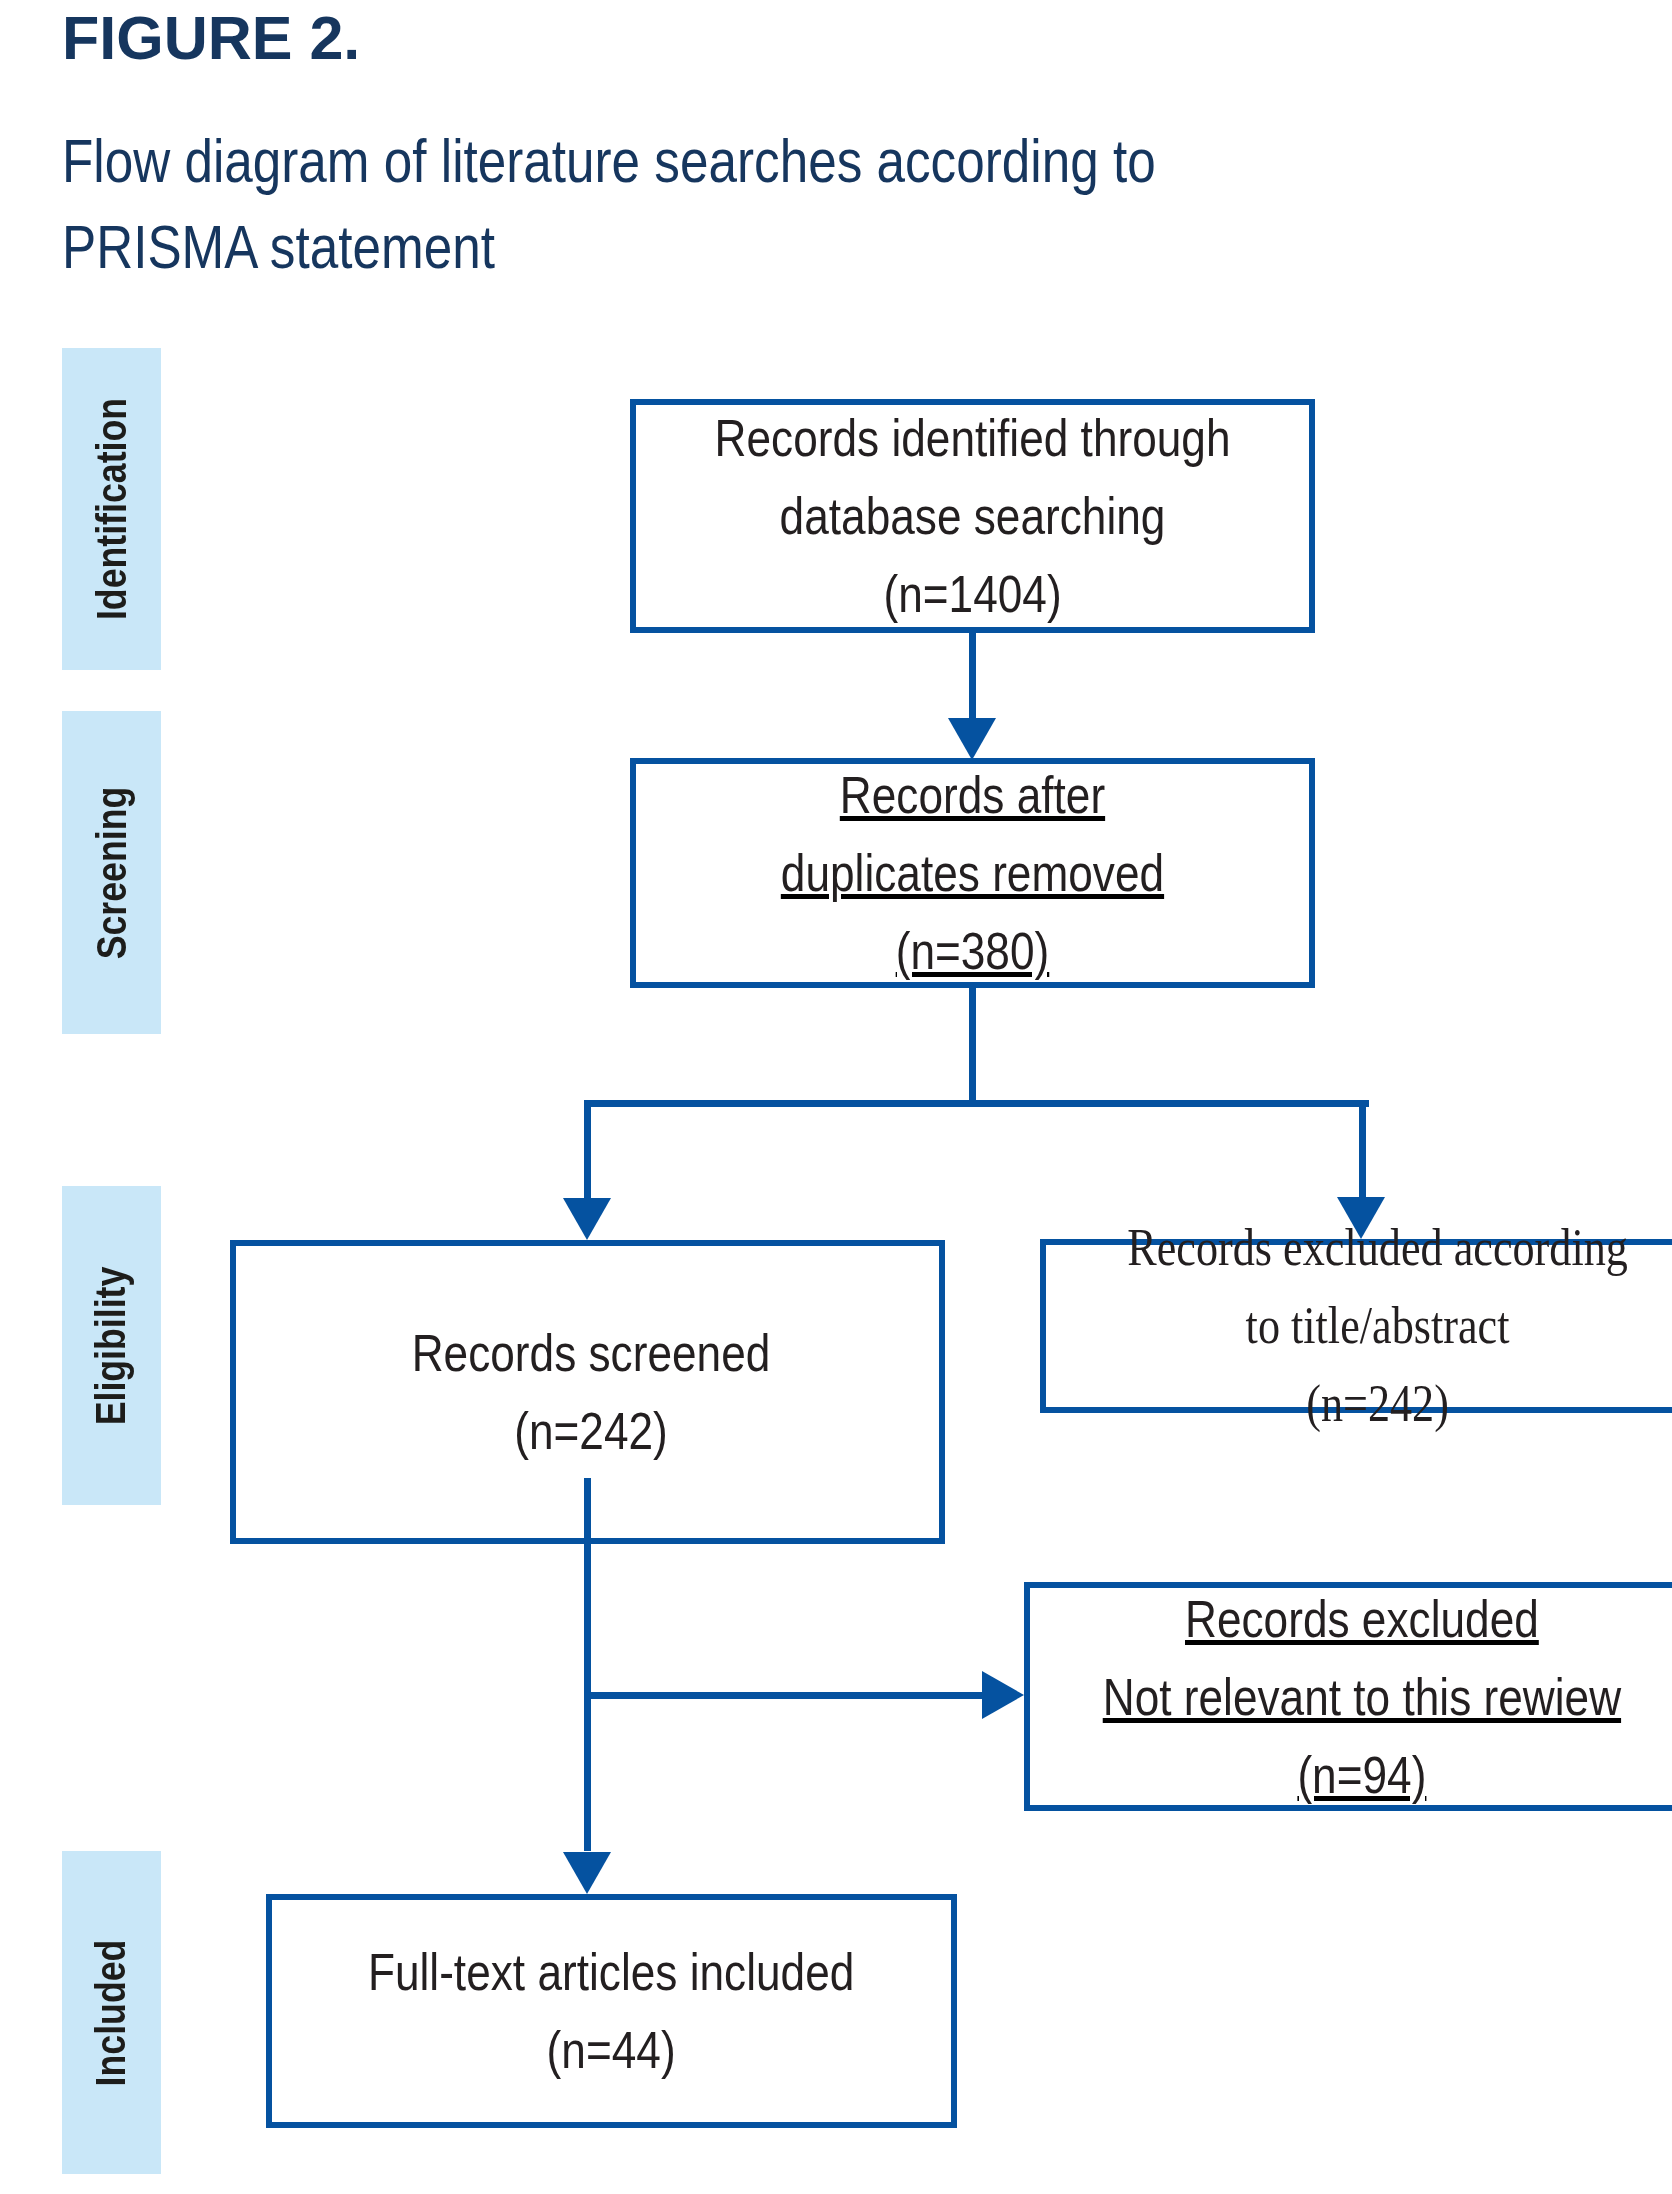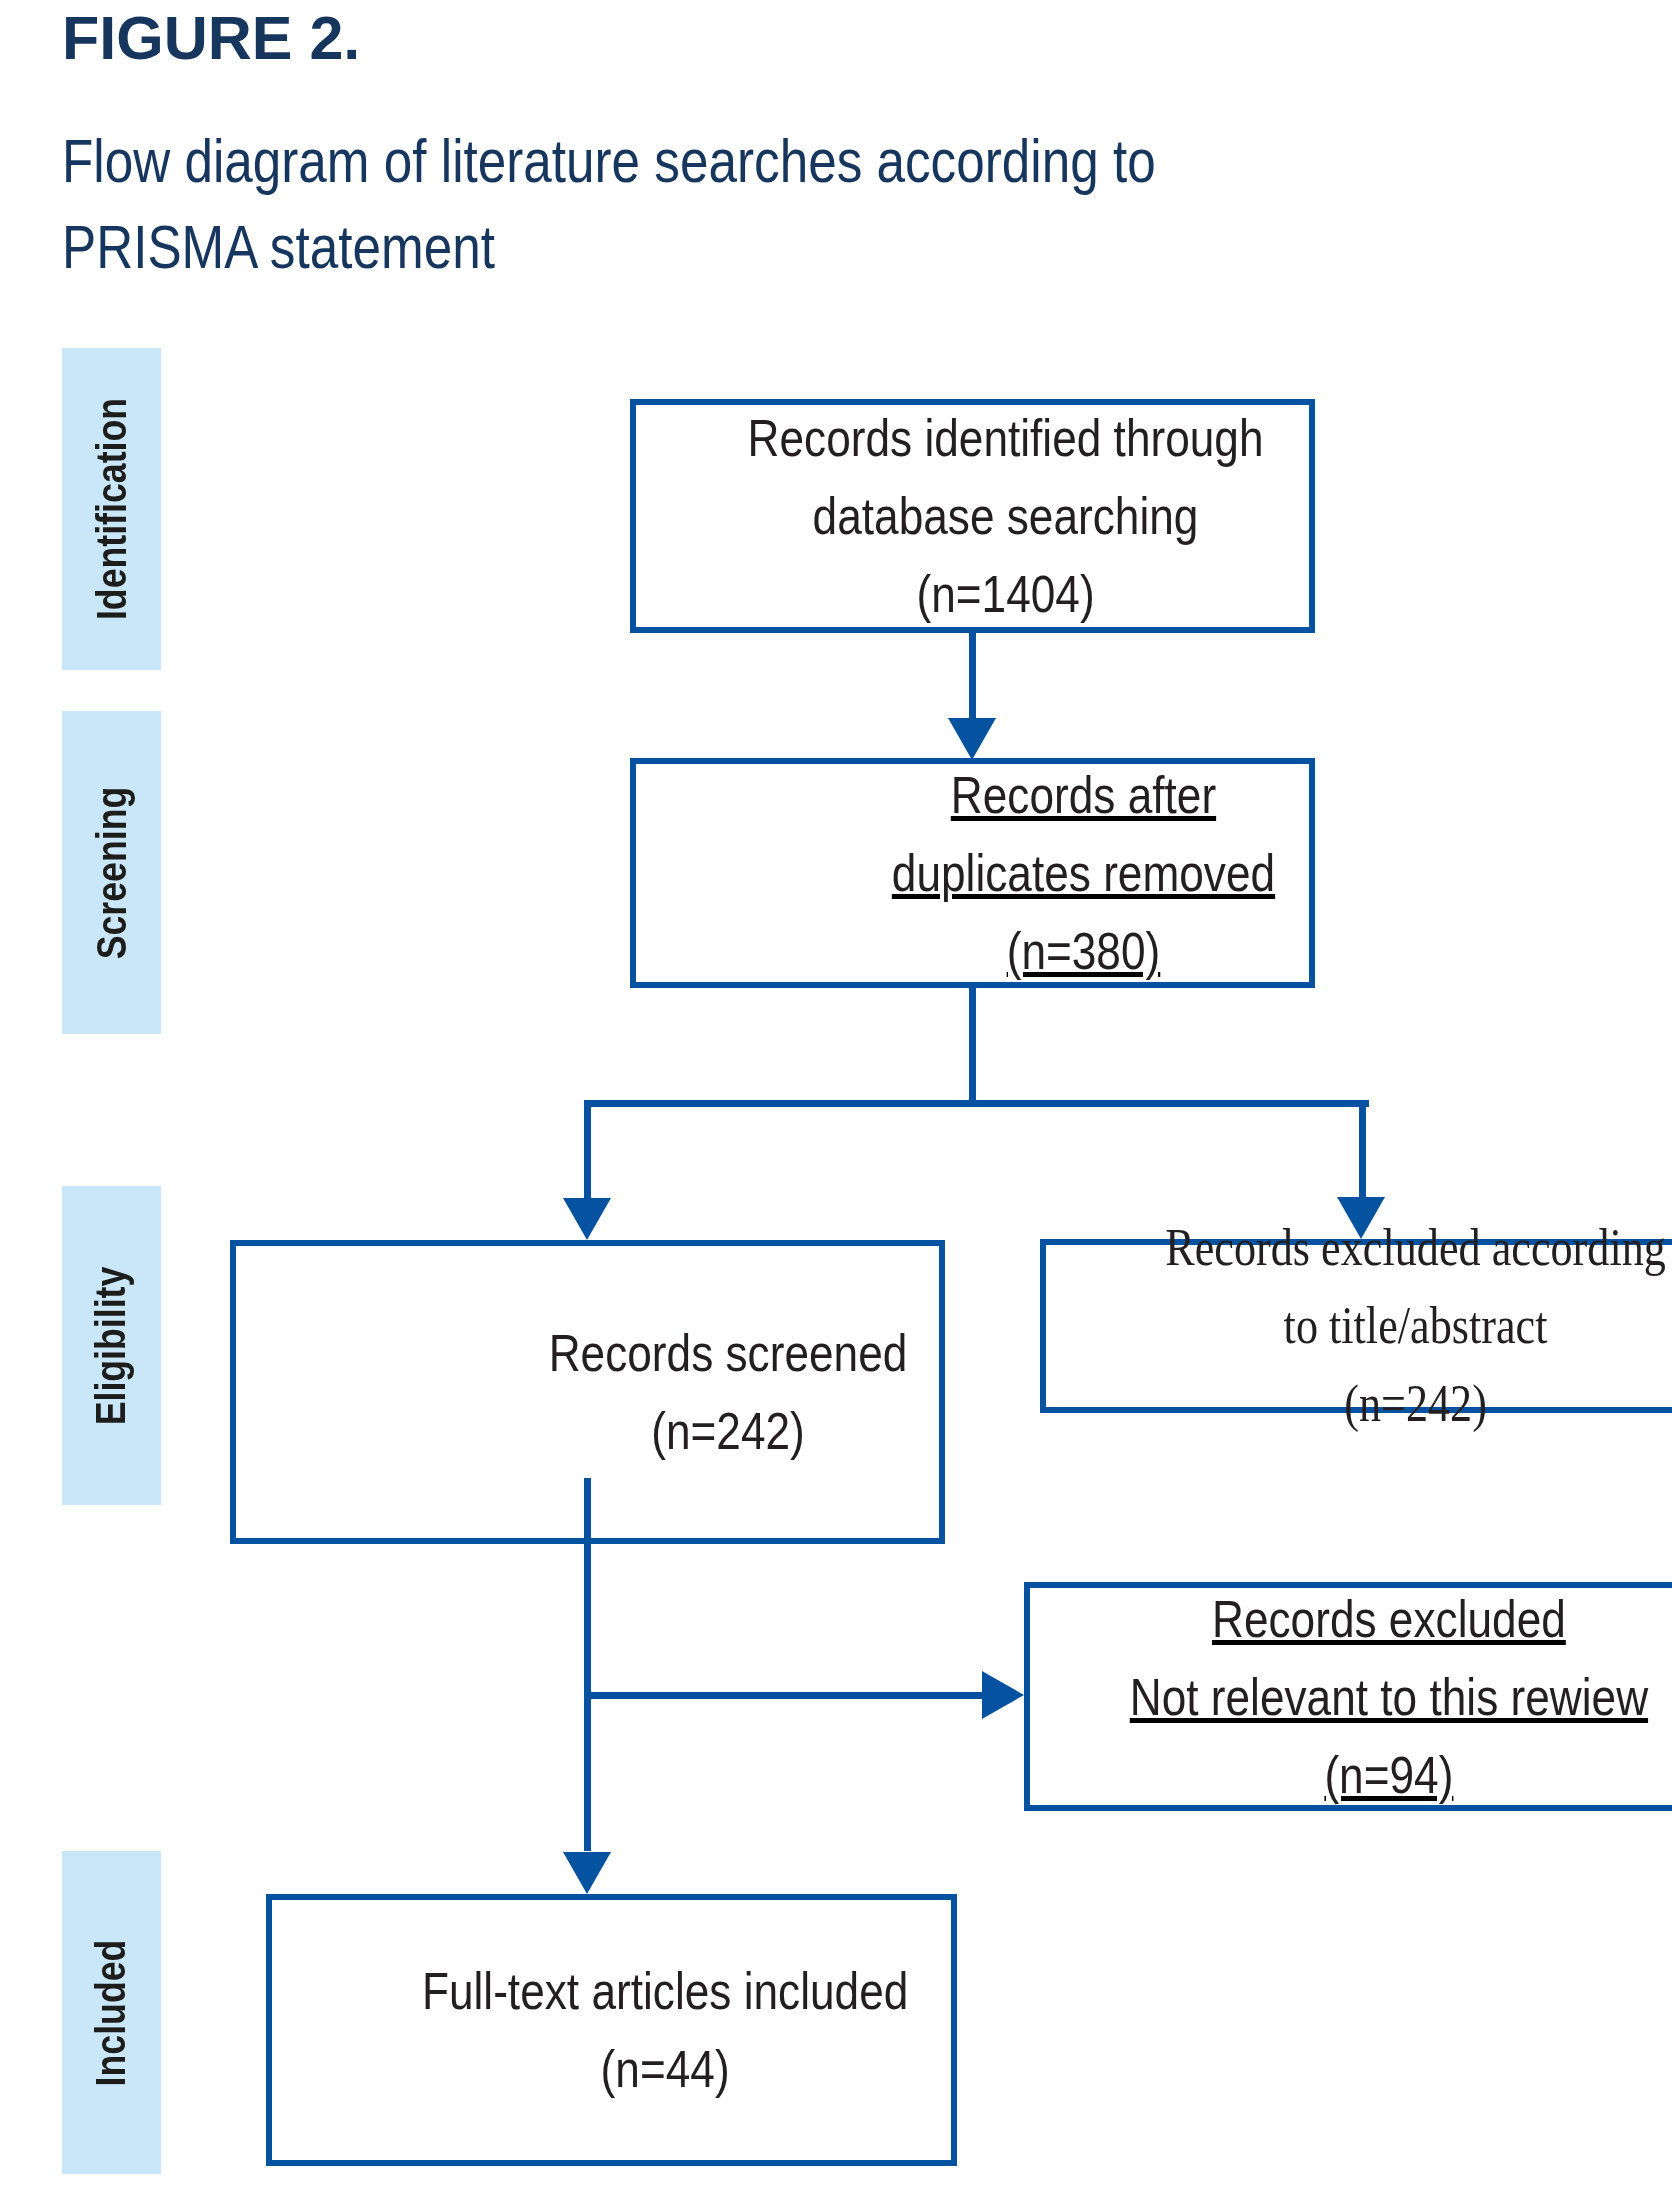--- a/index.html
+++ b/index.html
@@ -35,21 +35,21 @@
     display:flex;align-items:center;justify-content:center;
   }
   .band .lbl{
     font-size:42px;font-weight:bold;color:#1d1d1b;
     white-space:nowrap;
     transform:rotate(-90deg) scaleX(0.85);
   }
   .box{
     position:absolute;box-sizing:border-box;
     border:6.5px solid var(--blue);background:#ffffff;
-    display:flex;align-items:center;justify-content:flex-end;
+    display:flex;align-items:center;justify-content:center;
   }
   .box .txt{
     font-size:52px;line-height:78px;color:var(--ink);
     text-align:center;white-space:pre-line;
     transform:scaleX(0.85);
   }
   .vline,.hline{position:absolute;background:var(--blue);}
   .arr-down{
     position:absolute;width:0;height:0;
     border-left:24px solid transparent;
@@ -107,21 +107,21 @@
 to title/abstract
 (n=242)</span>
   </div>
 
   <div class="box" style="left:978px;top:1582px;width:676px;height:229px;text-decoration:underline;">
     <span class="txt">Records excluded
 Not relevant to this rewiew
 (n=94)</span>
   </div>
 
-  <div class="box" style="left:220px;top:1894px;width:691px;height:272px;">
+  <div class="box" style="left:220px;top:1894px;width:691px;height:234px;">
     <span class="txt">Full-text articles included
 (n=44)</span>
   </div>
 
   <div class="vline" style="left:923px;top:633px;width:7.3px;height:86px;"></div>
   <div class="arr-down" style="left:902px;top:718px;"></div>
 
   <div class="vline" style="left:923px;top:988px;width:7.3px;height:118px;"></div>
   <div class="hline" style="left:538px;top:1100px;width:785px;height:7.3px;"></div>
 

